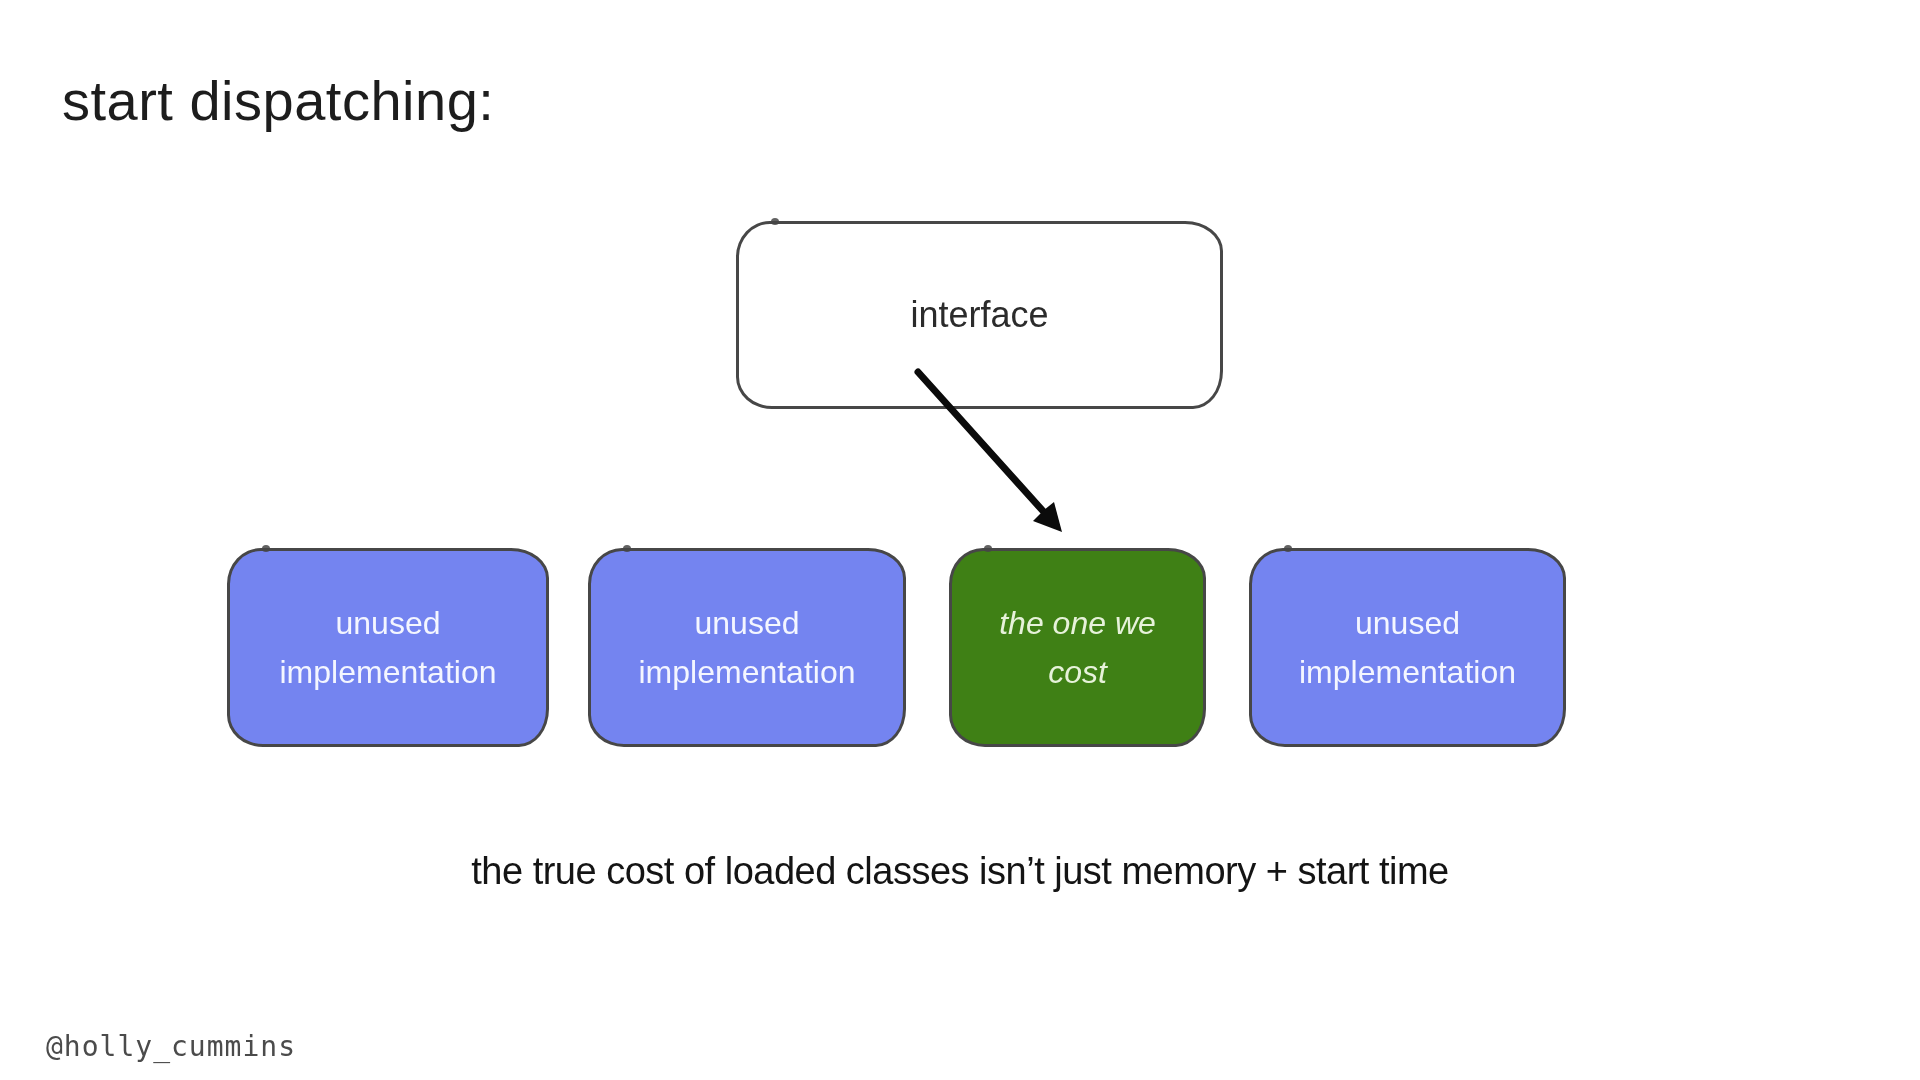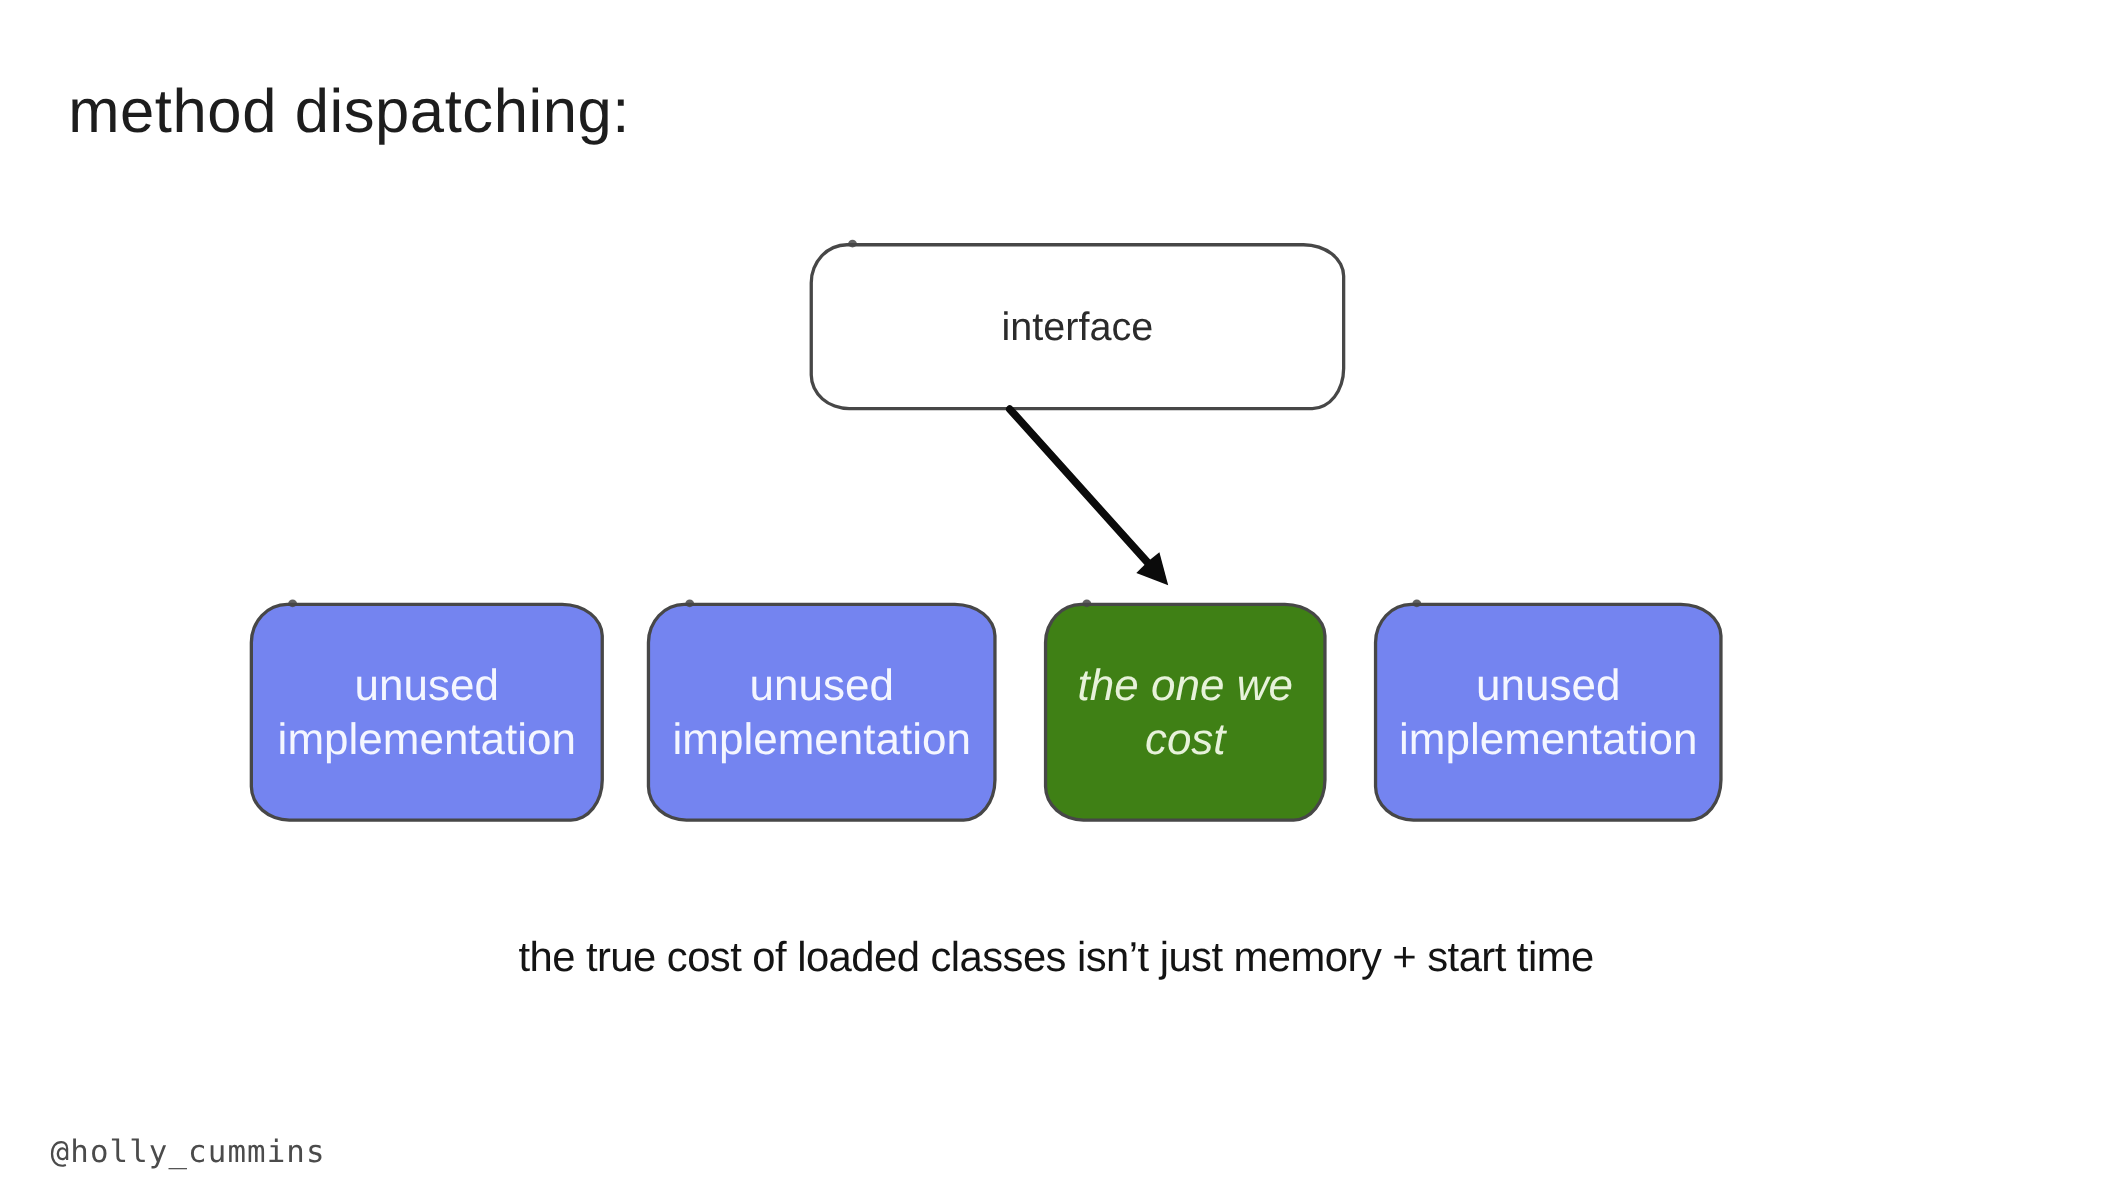--- a/index.html
+++ b/index.html
@@ -20,27 +20,27 @@
     border:3px solid var(--box-border,#474747);
     border-radius:34px 38px 30px 36px / 36px 30px 38px 32px;
     display:flex; align-items:center; justify-content:center;
   }
   .sketchbox::before { 
     content:""; position:absolute; left:32px; top:-6px;
     width:8px; height:7px; border-radius:50%;
     background:var(--box-border,#474747); opacity:.85;
   }
   .iface {
-    left:736px; top:221px; width:487px; height:152px;
+    left:736px; top:221px; width:487px; height:188px;
     background:#ffffff; font-size:36px; font-weight:300; color:#2b2b2b;
   }
   .impl {
     top:548px; height:199px;
     flex-direction:column; text-align:center;
-    font-size:40px; font-weight:300; line-height:49px;
+    font-size:32px; font-weight:300; line-height:49px;
     background:var(--unused-fill,#7484f0); color:#f4f6ff;
   }
   .impl.selected {
     background:var(--selected-fill,#3f8015); color:#e7f2da;font-style:italic;
   }
   .impl.pos1 { left:227px;  width:322px; }
   .impl.pos2 { left:588px;  width:318px; }
   .impl.pos3 { left:949px;  width:257px; }
   .impl.pos4 { left:1249px; width:317px; }
   .arrow {
@@ -56,21 +56,21 @@
     position:absolute; left:46px; top:1030px;
     font-family:"DejaVu Sans Mono", monospace;
     font-size:28px; color:#4b4b4b; letter-spacing:1px;
   }
 </style>
 </head>
 <body>
 
 <div class="slide">
 
-  <div class="title">method dispatching:</div>
+  <div class="title">start dispatching:</div>
 
   <div class="sketchbox iface">
     <span>interface</span>
   </div>
 
   <svg class="arrow" viewBox="0 0 180 180" xmlns="http://www.w3.org/2000/svg" aria-hidden="true">
     <line x1="18" y1="10" x2="143" y2="149" stroke="currentColor" stroke-width="7" stroke-linecap="round"></line>
     <polygon points="162,170 133,159 144,148 154,140" fill="currentColor"></polygon>
   </svg>
 

